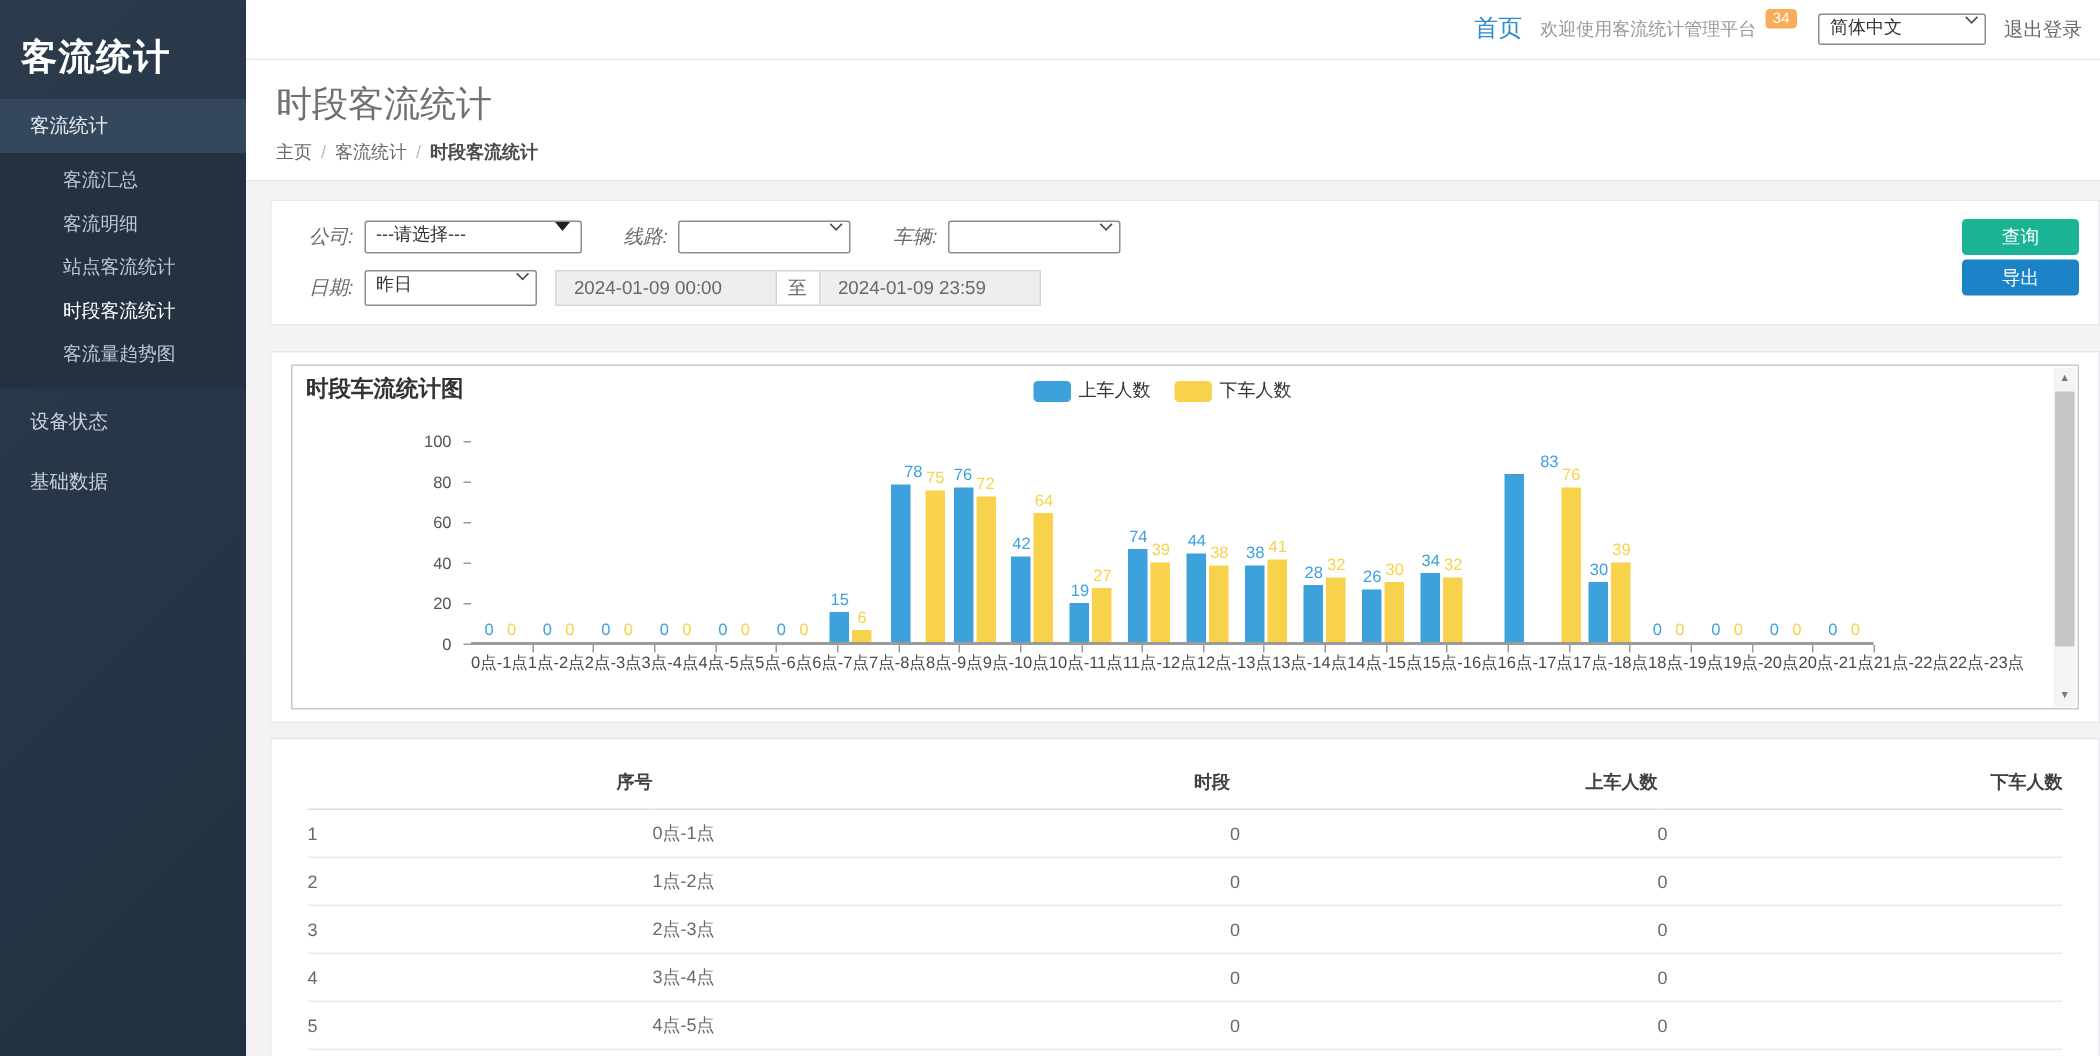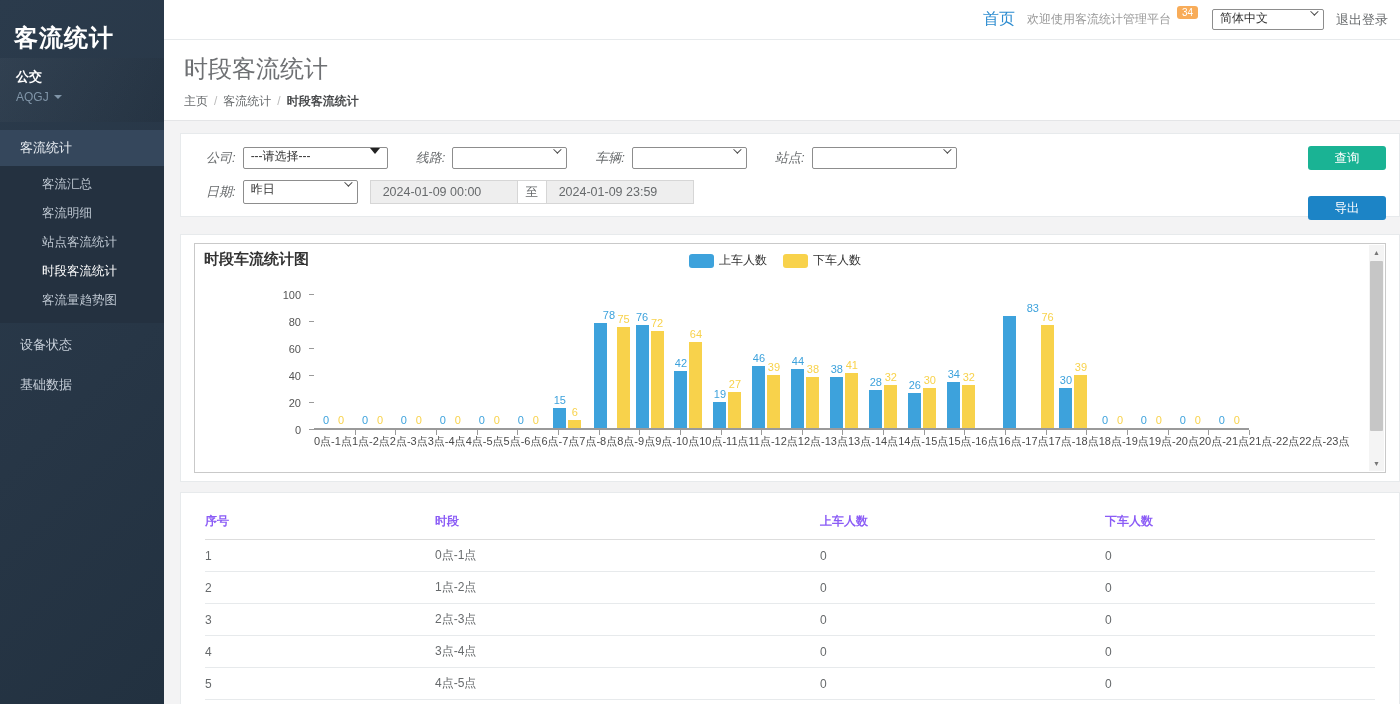--- a/index.html
+++ b/index.html
@@ -47,21 +47,21 @@
   .frow label { font-size:13px; color:#676a6c; margin-right:7px;font-style:italic; }
   .fgroup { display:flex; align-items:center; margin-right:28px; }
   .sel { height:22px; border:1px solid #8d8d8d; }
   .w145 { width:145px; }
   .w115 { width:115px; }
   .tri { width:0; height:0; border-left:5px solid transparent; border-right:5px solid transparent; border-top:6px solid #222; }
   .chev { width:6px; height:6px; border-right:1.6px solid #444; border-bottom:1.6px solid #444; transform:rotate(45deg) translateY(-2px); }
   .dategroup { display:flex; align-items:stretch; height:24px; }
   .dateinput { width:148px; background:#eeeeee; border:1px solid #d6d6d6; font-size:12.5px; color:#676a6c; display:flex; align-items:center; padding-left:12px; }
   .dateaddon { width:28px; background:#fff; border:1px solid #d6d6d6; border-left:none; border-right:none; display:flex; align-items:center; justify-content:center; font-size:12.5px; color:#676a6c; }
-  .fbuttons { position:absolute; right:13px; top:12px; display:flex; flex-direction:column; gap:26px;align-items:flex-end; }
+  .fbuttons { position:absolute; right:13px; top:12px; display:flex; flex-direction:column; gap:3px;align-items:flex-end; }
   .btn { width:78px; height:24px; border:none; border-radius:3px; color:#fff; font-size:12.5px; cursor:pointer; font-family:inherit; }
   .btn-query { background:#1ab394; }
   .btn-export { background:#1c84c6; }
 
   
   .chart-panel { padding:8px 13px; margin-bottom:10px; height:248px; }
   .chart-box { position:relative; border:1px solid #c9c9c9; height:230px; background:#fff; overflow:hidden; }
   .chart-title { position:absolute; left:9px; top:6px; font-size:15px; font-weight:bold; color:#333; }
   .legend { position:absolute; top:8px; left:0; right:30px; display:flex; justify-content:center; gap:16px; }
   .legend-item { display:flex; align-items:center; gap:5px; cursor:pointer; }
@@ -79,38 +79,31 @@
   .x-labels { position:absolute; left:119px; top:190px; width:935px; display:flex; }
   .x-labels span { flex:1 1 0; text-align:center; font-size:11px; color:#4a4a4a; white-space:nowrap; }
   .vscroll { position:absolute; top:1px; right:1px; bottom:1px; width:15px; background:#f4f4f4; }
   .vscroll .arr { height:15px; display:flex; align-items:center; justify-content:center; font-size:7px; color:#777; }
   .vscroll .arr.down { position:absolute; bottom:0; left:0; right:0; }
   .vscroll .thumb { position:absolute; top:16px; bottom:40px; left:1px; right:1px; background:#c6c6c6; border-radius:1px; }
 
   
   .table-panel { padding:10px 24px 0 24px; height:230px; }
   table { width:100%; border-collapse:collapse; font-size:12px; color:#676a6c; }
-  th { text-align:left; font-weight:bold; padding:10px 0 9px 0; border-bottom:1px solid #dddddd; color:#8b5cf6; }
+  th { text-align:right; font-weight:bold; padding:10px 0 9px 0; border-bottom:1px solid #dddddd; color:#404040; }
   td { padding:7px 0; border-bottom:1px solid #e7eaec; }
   col.c1 { width:230px; } col.c2 { width:385px; } col.c3 { width:285px; }
 </style>
 </head>
 <body>
 
 <div class="app">
 
   <aside class="sidebar">
     <div class="logo">客流统计</div>
-    <div class="profile">
-      <div class="org-name">公交</div>
-      <div class="org-code">
-        <span>AQGJ</span>
-        <i class="caret"></i>
-      </div>
-    </div>
     <nav>
       <div class="nav-parent expanded">客流统计</div>
       <div class="nav-sub" id="submenu">
           <div class="nav-sub-item">客流汇总</div>
           <div class="nav-sub-item">客流明细</div>
           <div class="nav-sub-item">站点客流统计</div>
           <div class="nav-sub-item active">时段客流统计</div>
           <div class="nav-sub-item">客流量趋势图</div>
         </div>
       <div class="nav-parent plain">设备状态</div>
@@ -156,27 +149,20 @@
               <i class="chev"></i>
             </div>
           </div>
           <div class="fgroup">
             <label>车辆:</label>
             <div class="selectbox sel w115">
               <span></span>
               <i class="chev"></i>
             </div>
           </div>
-          <div class="fgroup">
-            <label>站点:</label>
-            <div class="selectbox sel w145">
-              <span></span>
-              <i class="chev"></i>
-            </div>
-          </div>
         </div>
         <div class="frow">
           <div class="fgroup" style="margin-right:12px;">
             <label>日期:</label>
             <div class="selectbox w115" style="height:24px;">
               <span>昨日</span>
               <i class="chev"></i>
             </div>
           </div>
           <div class="dategroup">
@@ -324,21 +310,21 @@
                   <span class="bar-val" style="color: rgb(61, 162, 220);">19</span>
                   <div class="bar" style="background: rgb(61, 162, 220); height: 25.65px;"></div>
                 </div>
                 <div class="bar-col">
                   <span class="bar-val" style="color: rgb(248, 210, 75);">27</span>
                   <div class="bar" style="background: rgb(248, 210, 75); height: 36.45px;"></div>
                 </div>
               </div>
               <div class="bar-group">
                 <div class="bar-col">
-                  <span class="bar-val" style="color: rgb(61, 162, 220);">46</span>
+                  <span class="bar-val" style="color: rgb(61, 162, 220);">74</span>
                   <div class="bar" style="background: rgb(61, 162, 220); height: 62.1px;"></div>
                 </div>
                 <div class="bar-col">
                   <span class="bar-val" style="color: rgb(248, 210, 75);">39</span>
                   <div class="bar" style="background: rgb(248, 210, 75); height: 52.65px;"></div>
                 </div>
               </div>
               <div class="bar-group">
                 <div class="bar-col">
                   <span class="bar-val" style="color: rgb(61, 162, 220);">44</span>

